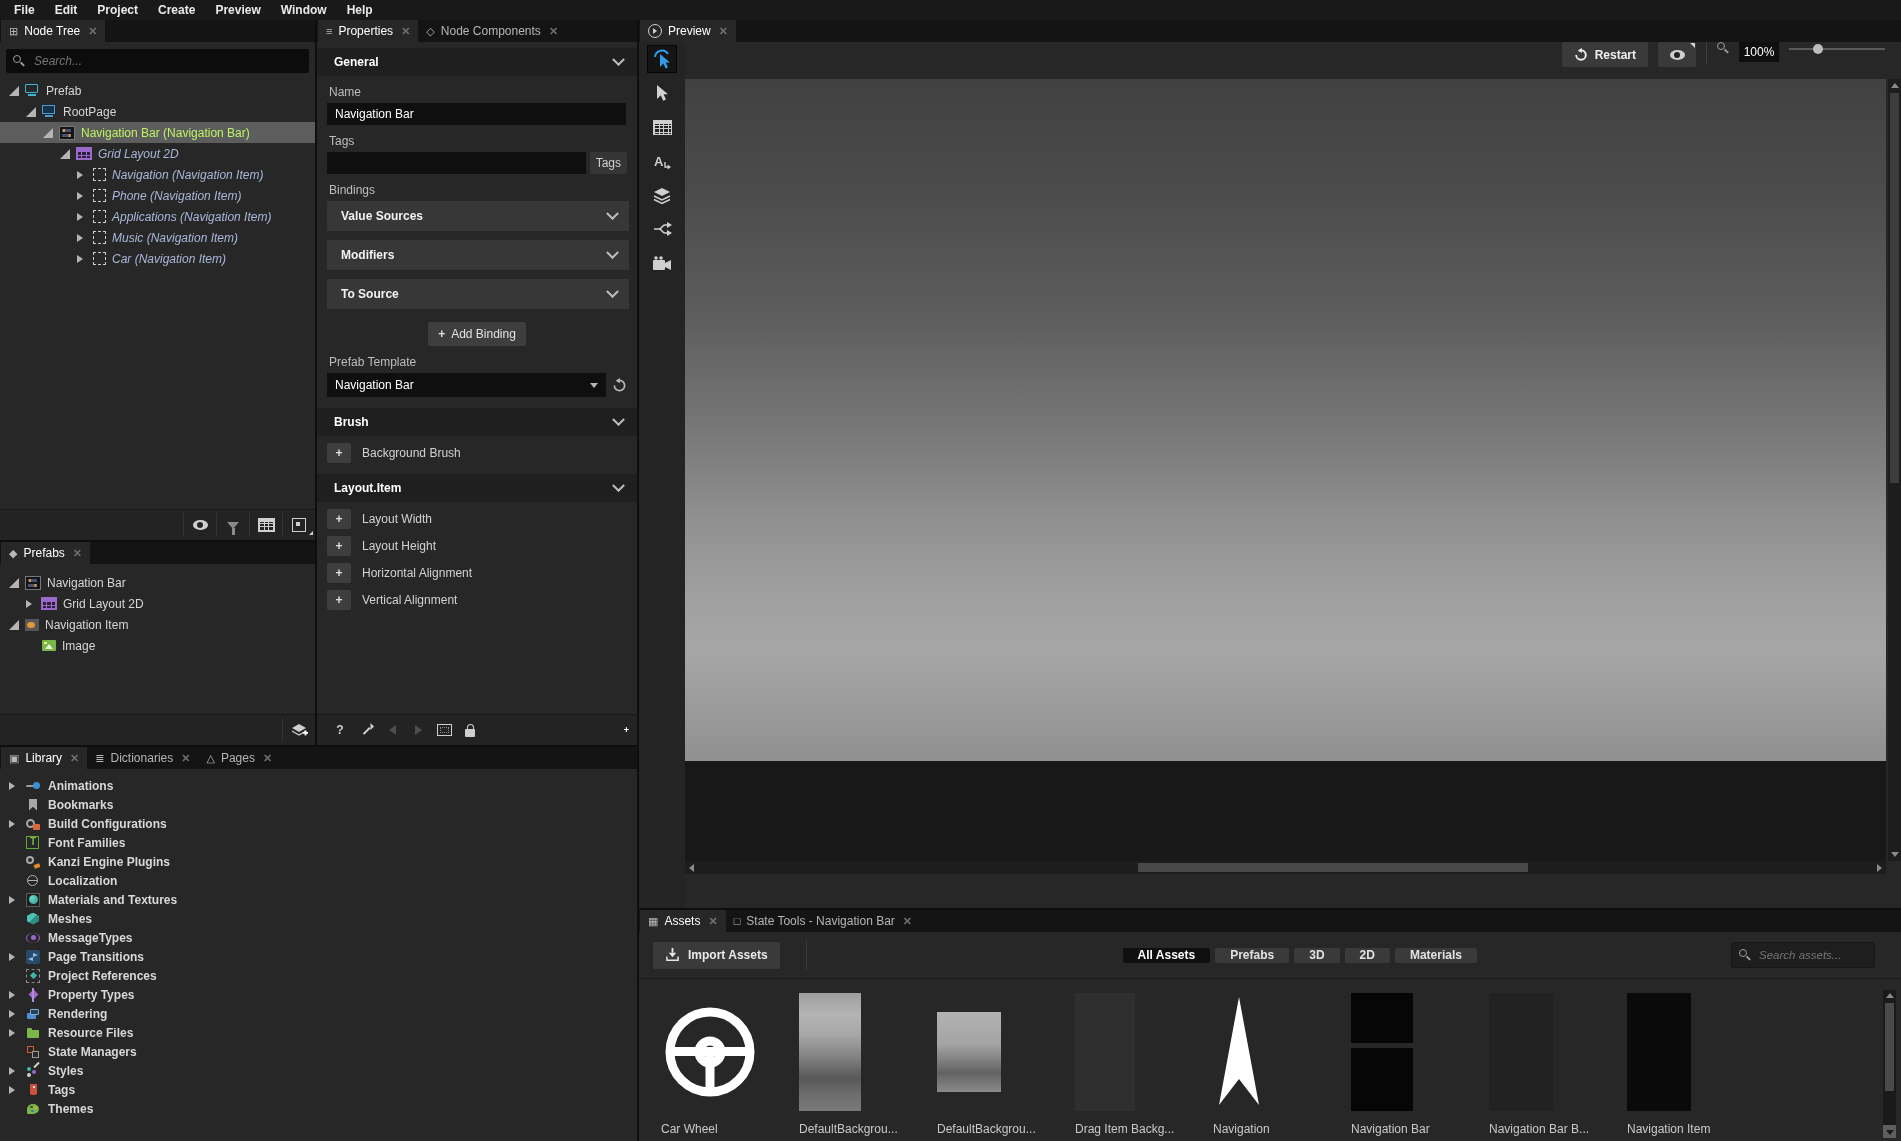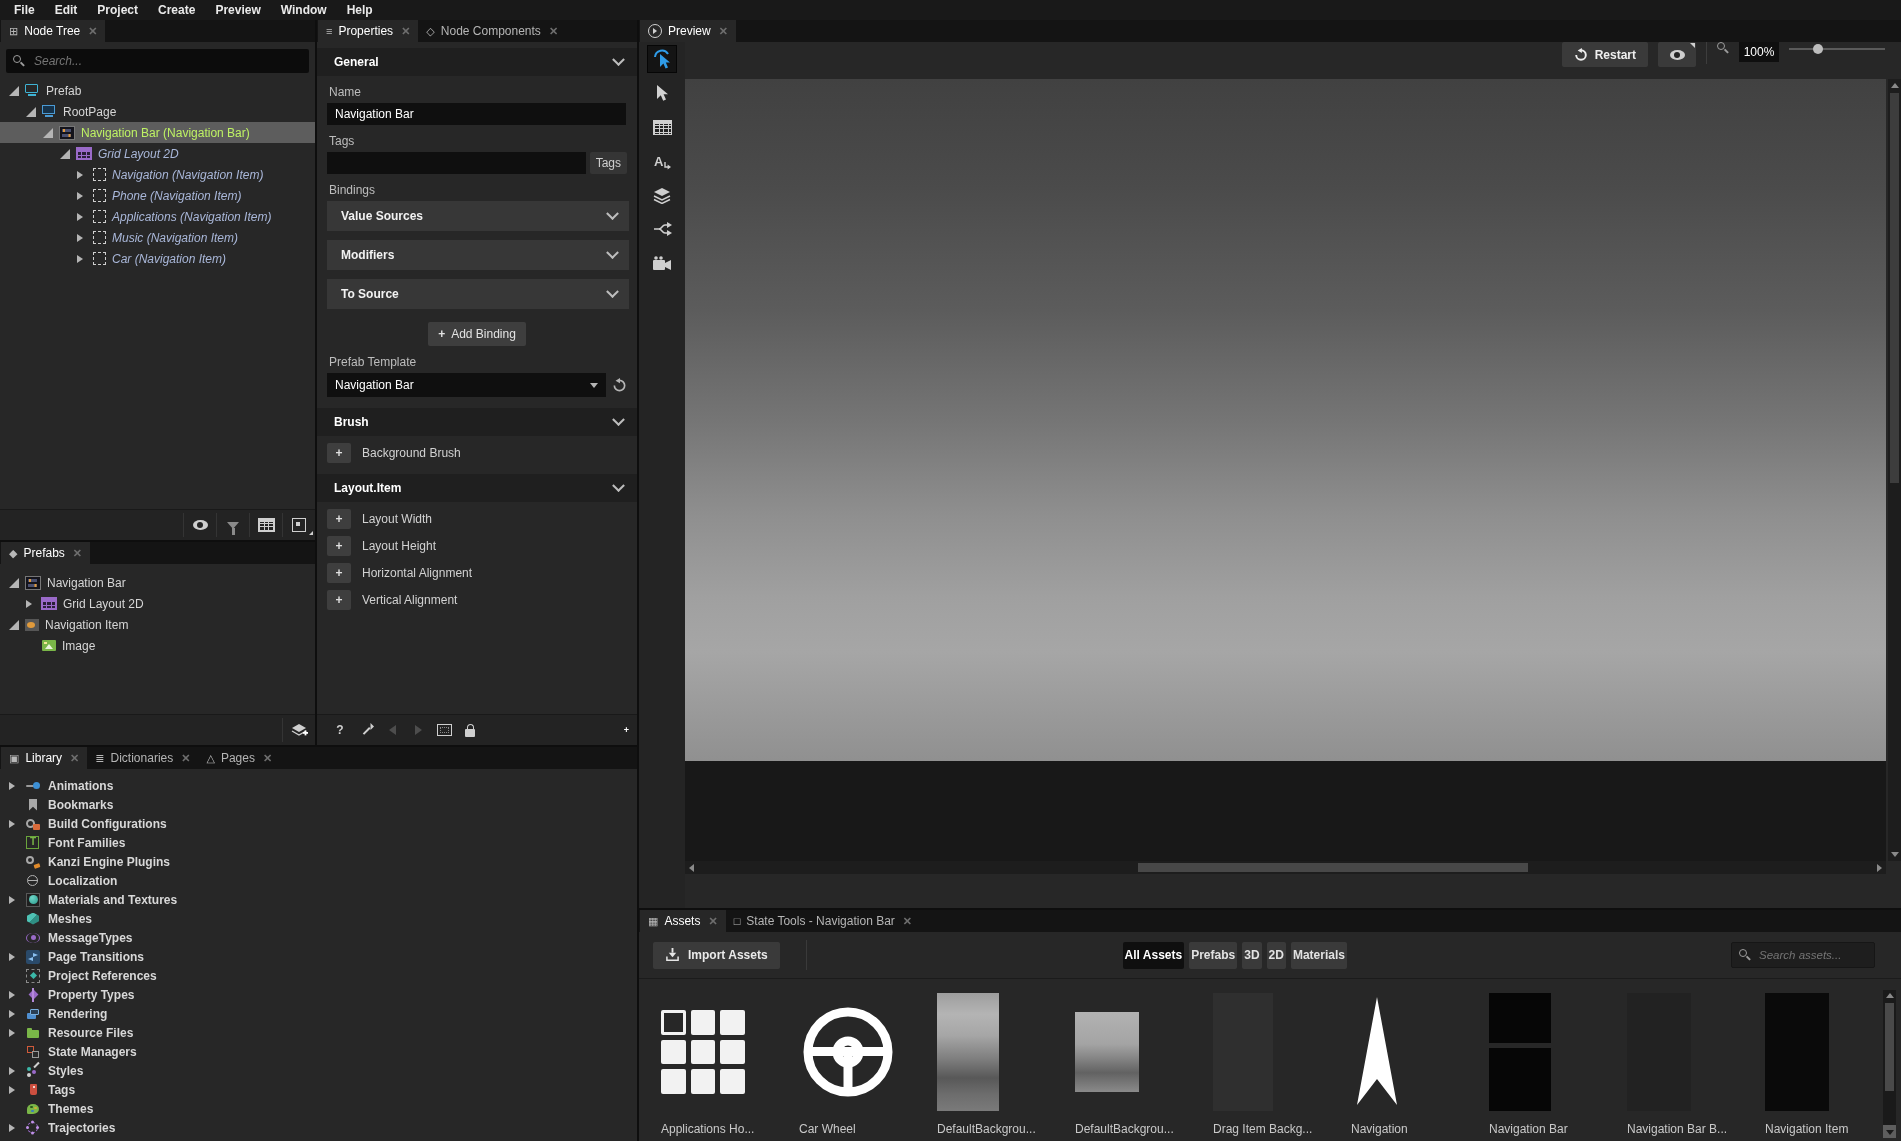--- a/index.html
+++ b/index.html
@@ -162,21 +162,21 @@
   .sc-up{left:3px;top:4px;border-left:4px solid transparent;border-right:4px solid transparent;border-bottom:5px solid #8a8a8a;}
   .sc-down{left:3px;bottom:4px;border-left:4px solid transparent;border-right:4px solid transparent;border-top:5px solid #8a8a8a;}
   .sc-left{left:4px;top:3px;border-top:4px solid transparent;border-bottom:4px solid transparent;border-right:5px solid #8a8a8a;}
   .sc-right{right:4px;top:3px;border-top:4px solid transparent;border-bottom:4px solid transparent;border-left:5px solid #8a8a8a;}
   
   #assets-panel{left:637px;top:908px;width:1264px;height:233px;border-left:2px solid #0e0e0e;border-top:2px solid #0e0e0e;display:flex;flex-direction:column;}
   .as-toolbar{height:46px;display:flex;align-items:center;padding:0 14px;gap:26px;border-bottom:1px solid #1b1b1b;flex:none;}
   .import-btn{height:27px;background:#3a3a3a;border-radius:2px;display:flex;align-items:center;gap:8px;padding:0 12px;font-weight:600;color:#eaeaea;}
   .as-sep{width:1px;height:30px;background:#3a3a3a;}
   .filters{display:flex;gap:5px;margin-left:290px;}
-  .filter-btn{height:27px;padding:0 2px;background:#3a3a3a;border-radius:2px;display:flex;align-items:center;font-weight:600;color:#e2e2e2;}
+  .filter-btn{height:15px;padding:0 15px;background:#3a3a3a;border-radius:2px;display:flex;align-items:center;font-weight:600;color:#e2e2e2;}
   .filter-btn.active{background:#0f0f0f;color:#fff;font-weight:700;}
   .as-search{margin-left:auto;margin-right:12px;width:128px;height:24px;background:#1e1e1e;border:1px solid #161616;border-radius:2px;display:flex;align-items:center;gap:6px;padding:0 7px;}
   .as-search input{background:transparent;border:0;outline:0;color:#b9b9b9;font-style:italic;width:100%;font-family:inherit;font-size:11.5px;}
   .tiles{display:flex;gap:8px;padding:12px 0 0 22px;}
   .tile{width:130px;display:flex;flex-direction:column;flex:none;}
   .thumbbox{height:122px;display:flex;align-items:center;}
   .tile-label{margin-top:9px;color:#c9c9c9;}
   .th-apps{width:84px;height:84px;display:grid;grid-template-columns:repeat(3,1fr);grid-template-rows:repeat(3,1fr);gap:5px;}
   .th-apps span{background:#f2f2f2;border-radius:2px;}
   .th-apps span.hollow{background:transparent;border:3px solid #f2f2f2;box-sizing:border-box;}
@@ -447,27 +447,20 @@
           <span class="arr col"></span>
         </span>
       <span class="li li-tags"></span>
       <span>Tags</span>
     </div>
     <div class="lrow">
       <span class="arr-slot"></span>
       <span class="li li-themes"></span>
       <span>Themes</span>
     </div>
-    <div class="lrow">
-      <span class="arr-slot">
-          <span class="arr col"></span>
-        </span>
-      <span class="li li-traj"></span>
-      <span>Trajectories</span>
-    </div>
   </div>
 </div>
 
 <div id="properties-panel" class="panel">
   <div class="tabbar">
     <div class="tab active">
       <span class="ticon">≡</span>
       <span>Properties</span>
       <span class="x">✕</span>
     </div>
@@ -685,36 +678,20 @@
       <div class="filter-btn">Materials</div>
     </div>
     <div class="as-search">
       <span class="i-mag"></span>
       <input placeholder="Search assets..." style="">
     </div>
   </div>
   <div class="tiles">
     <div class="tile">
       <div class="thumbbox">
-          <div class="th-apps">
-        <span class="hollow"></span>
-            <span></span>
-            <span></span>
-            <span></span>
-            <span></span>
-            <span></span>
-            <span></span>
-            <span></span>
-            <span></span>
-      </div>
-        </div>
-      <div class="tile-label">Applications Ho...</div>
-    </div>
-    <div class="tile">
-      <div class="thumbbox">
         <svg width="98" height="98" viewBox="0 0 98 98">
           <circle cx="49" cy="49" r="40" fill="none" stroke="#fff" stroke-width="9"></circle>
           <rect x="8" y="44" width="82" height="9" fill="#fff"></rect>
           <rect x="44.5" y="49" width="9" height="40" fill="#fff"></rect>
           <circle cx="49" cy="49" r="11" fill="none" stroke="#fff" stroke-width="9"></circle>
         </svg>
       </div>
       <div class="tile-label">Car Wheel</div>
     </div>
     <div class="tile">

